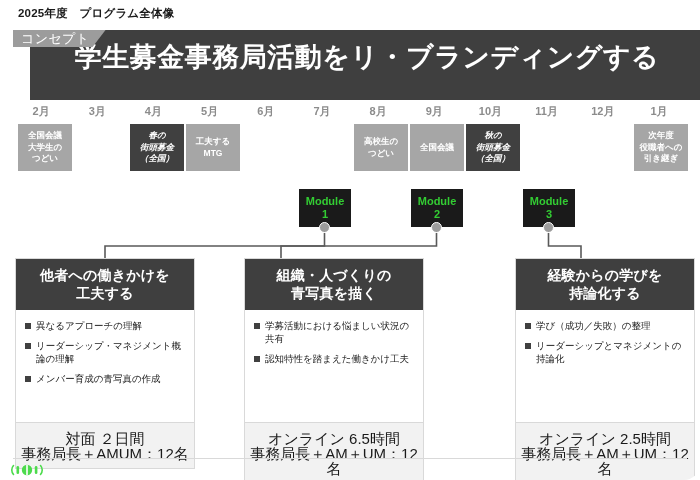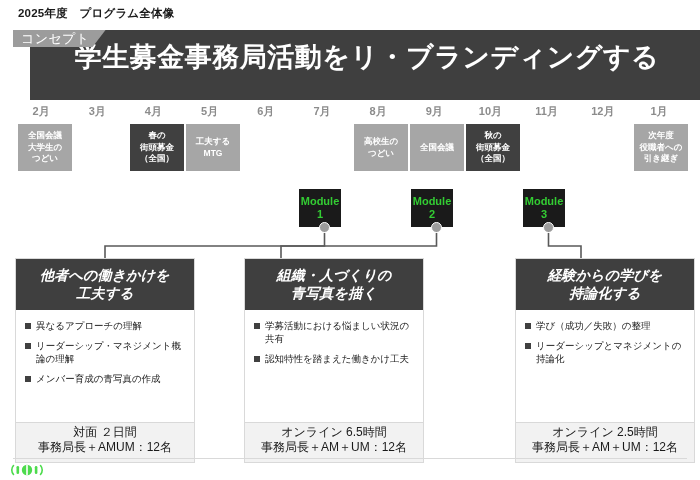--- a/index.html
+++ b/index.html
@@ -108,26 +108,26 @@
     line-height: 11.5px;
     text-align: center;
     display: flex;
     align-items: center;
     justify-content: center;
     box-sizing: border-box;
     padding: 0 2px;
     white-space: pre-line;
   }
   .event-box.light  { background: #a6a6a6; }
-  .event-box.dark   { background: #404040; }
+  .event-box.dark   { background: #404040; font-style: italic; }
 
   
   .module-box {
     position: absolute;
-    width: 42px;
+    width: 52px;
     height: 38px;
     background: #1a1a1a;
     color: #33cc33;
     font-size: 11px;
     font-weight: bold;
     line-height: 13px;
     text-align: center;
     display: flex;
     align-items: center;
     justify-content: center;
@@ -164,21 +164,20 @@
   .card-header {
     background: #3f3f3f;
     color: #ffffff;
     font-size: 14px;
     font-weight: bold;
     line-height: 18px;
     text-align: center;
     padding: 7px 4px 8px;
     white-space: pre-line;
     letter-spacing: 0.2px;
-    font-style: italic;
   }
   .card-body {
     height: 112px;
     padding: 9px 8px 4px 9px;
     box-sizing: border-box;
     background: #ffffff;
   }
   .bullet {
     display: flex;
     align-items: flex-start;
@@ -191,25 +190,25 @@
     flex: 0 0 auto;
     width: 6px;
     height: 6px;
     background: #404040;
     margin: 3.5px 5px 0 0;
   }
   .bullet-text { flex: 1 1 auto; }
   .card-footer {
     background: #f2f2f2;
     border-top: 1px solid #d9d9d9;
-    font-size: 12px;
+    font-size: 15px;
     line-height: 15px;
     color: #1a1a1a;
     text-align: center;
-    padding: 2px 4px 7px;
+    padding: 8px 4px 7px;
     white-space: pre-line;
   }
 
   
   .footer-rule {
     position: absolute;
     left: 13px;
     top: 458px;
     width: 674px;
     height: 1px;

